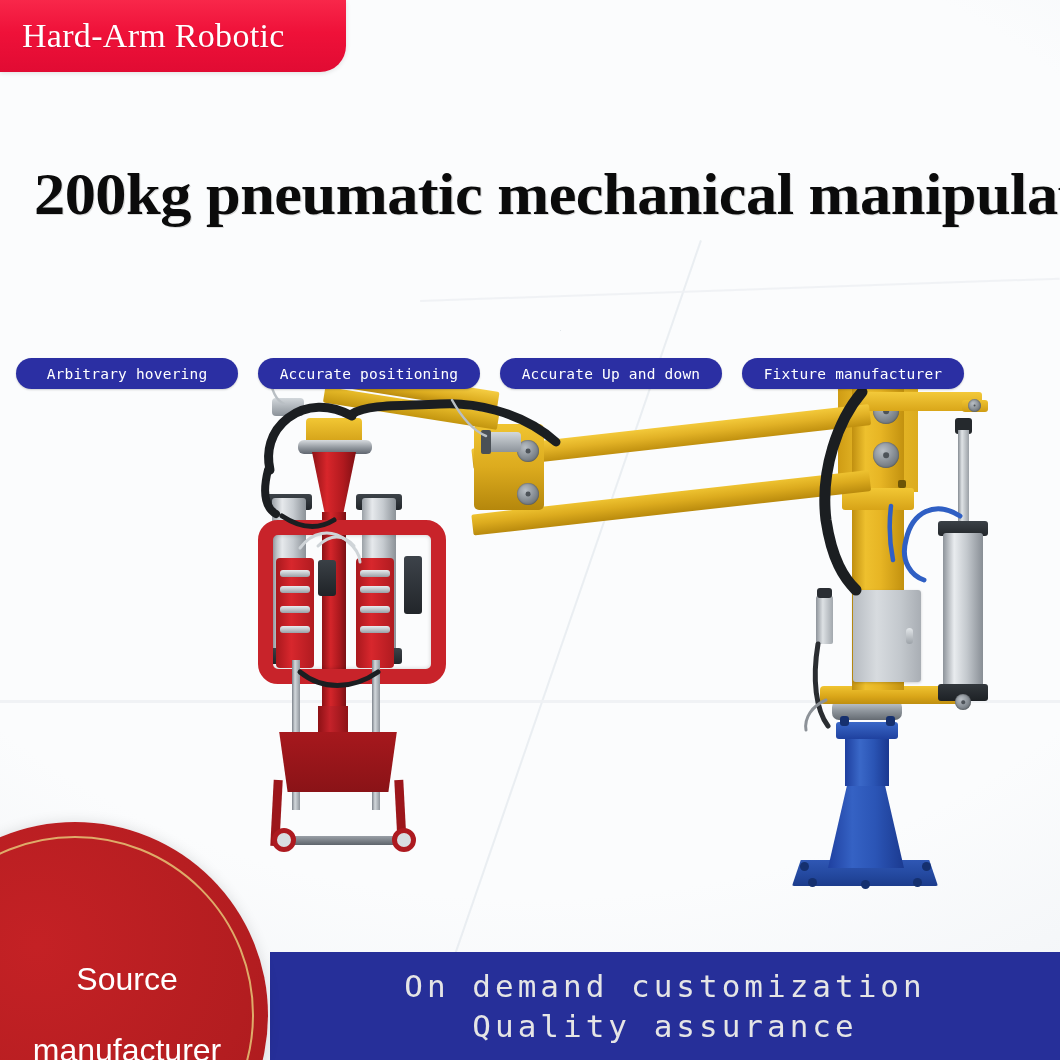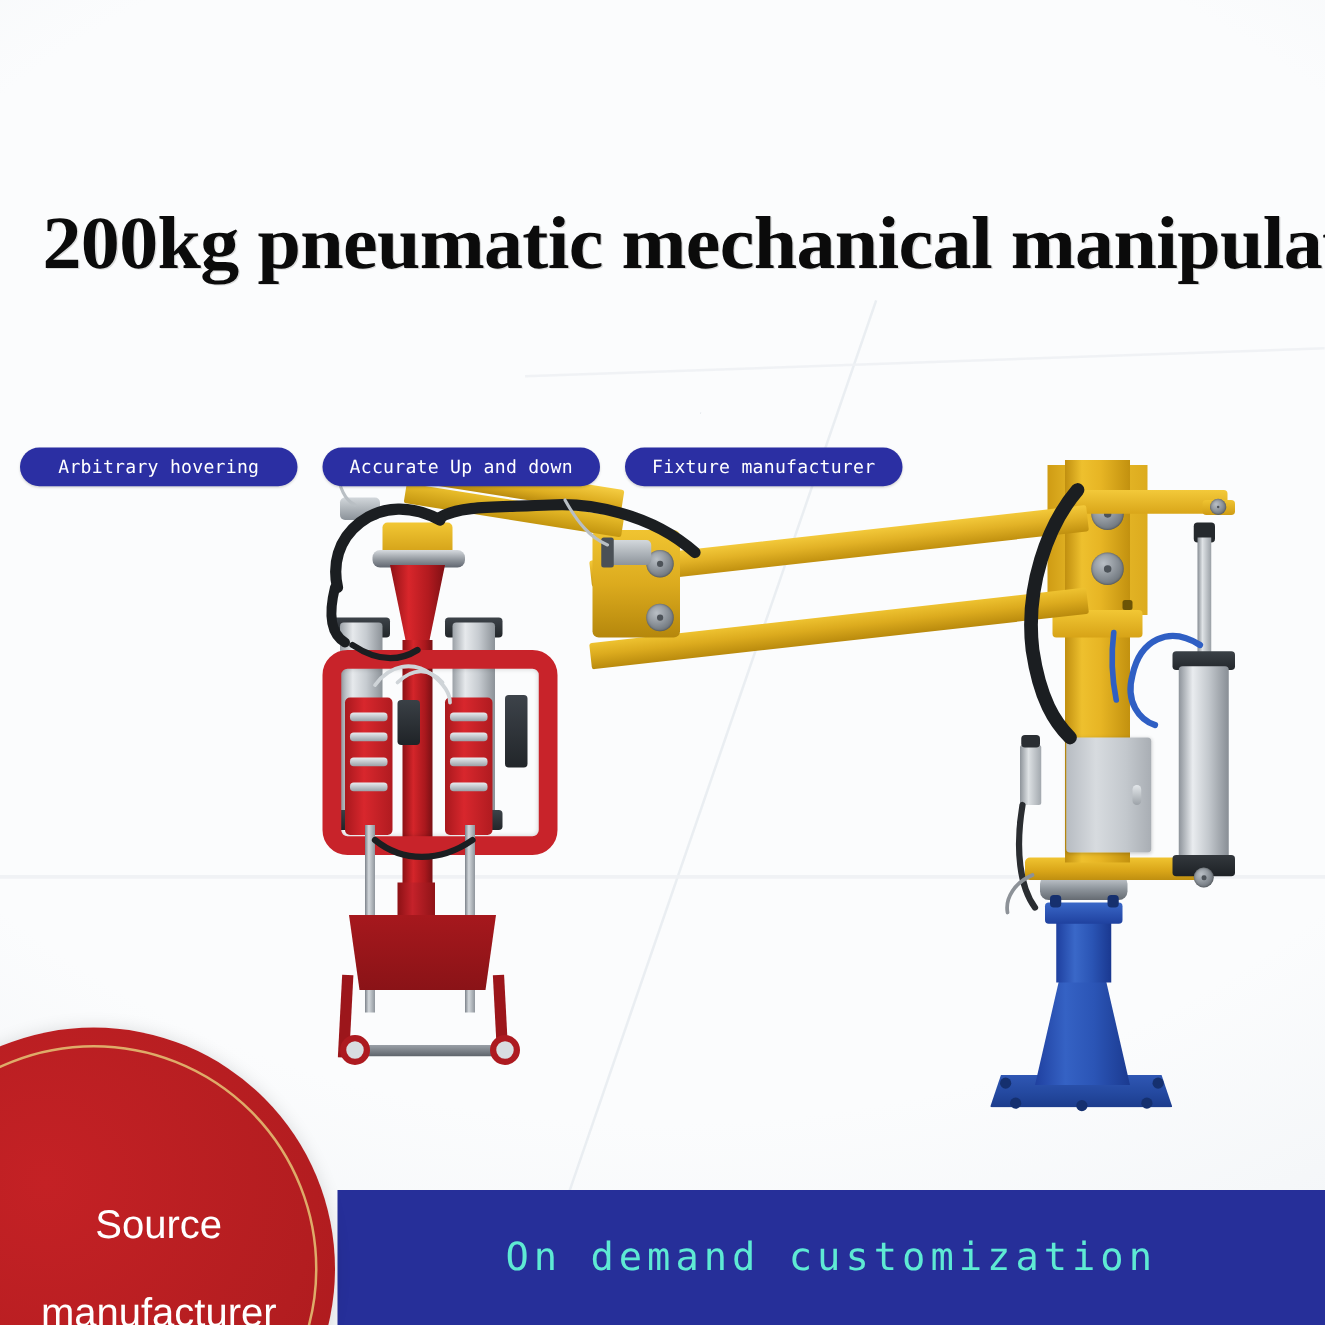--- a/index.html
+++ b/index.html
@@ -35,21 +35,21 @@
   .pills{position:absolute;left:16px;top:358px;display:flex;flex-direction:row;gap:20px;}
   .pill{background:#2b2fa3;color:#fff;border-radius:22px;height:31px;
     display:flex;align-items:center;justify-content:center;
     font-family:"DejaVu Sans Mono",monospace;font-size:14.5px;letter-spacing:.2px;
     padding:0 13px;width:max-content;min-width:196px;
     box-shadow:0 1px 2px rgba(0,0,0,.18);}
 
   
   .bluebar{position:absolute;left:270px;top:952px;width:790px;height:108px;
     background:#262f99;display:flex;flex-direction:column;align-items:center;justify-content:center;}
-  .bluebar div{color:#5eead4;font-family:"DejaVu Sans Mono",monospace;font-size:31px;
+  .bluebar div{color:#e5e5e5;font-family:"DejaVu Sans Mono",monospace;font-size:31px;
     letter-spacing:4px;line-height:1.30;white-space:nowrap;}
 
   
   .seal{position:absolute;left:-118px;top:822px;width:386px;height:386px;border-radius:50%;
     background:radial-gradient(circle at 40% 32%,#c42125 0%,#b31d20 62%,#a7181c 100%);
     box-shadow:0 0 14px rgba(0,0,0,.12);}
   .sealring{position:absolute;left:14px;top:14px;right:14px;bottom:14px;border-radius:50%;
     border:2px solid rgba(226,183,112,.92);}
   .sealtext{position:absolute;left:0;top:0;width:386px;height:386px;
     display:flex;flex-direction:column;align-items:center;justify-content:center;gap:34px;
@@ -301,37 +301,44 @@
       <path d="M282,516 C300,528 318,530 334,520" stroke="#1b1e21" stroke-width="5" fill="none" stroke-linecap="round"></path>
       <path d="M300,672 C322,690 352,690 378,672" stroke="#1b1e21" stroke-width="5" fill="none" stroke-linecap="round"></path>
       <path d="M300,548 C312,532 330,528 346,540 C356,548 360,556 360,562" stroke="#cfd4d8" stroke-width="3" fill="none" stroke-linecap="round"></path>
       <path d="M318,546 C330,534 344,534 354,546" stroke="#cfd4d8" stroke-width="3" fill="none" stroke-linecap="round"></path>
       <path d="M268,372 C272,392 276,400 284,404" stroke="#b9bfc4" stroke-width="2.5" fill="none" stroke-linecap="round"></path>
       <path d="M452,400 C462,418 472,430 486,436" stroke="#b9bfc4" stroke-width="2.5" fill="none" stroke-linecap="round"></path>
       <path d="M826,700 C812,706 804,718 806,730" stroke="#8d9298" stroke-width="3" fill="none" stroke-linecap="round"></path>
     </svg>
   </div>
 
+  <div class="brandbar">
+    <span>Hard-Arm Robotic</span>
+  </div>
 
   <div class="headline">200kg pneumatic mechanical manipulato</div>
 
   <div class="pills">
     <div class="pill">
       <span>Arbitrary hovering</span>
     </div>
     <div class="pill">
+      <span>Accurate positioning</span>
+    </div>
+    <div class="pill">
       <span>Accurate Up and down</span>
     </div>
     <div class="pill">
       <span>Fixture manufacturer</span>
     </div>
   </div>
 
   <div class="bluebar">
     <div>On demand customization</div>
+    <div>Quality assurance</div>
   </div>
 
   <div class="seal">
     <div class="sealring"></div>
     <div class="sealtext">
       <span>Source</span>
       <span>manufacturer</span>
     </div>
   </div>
 

